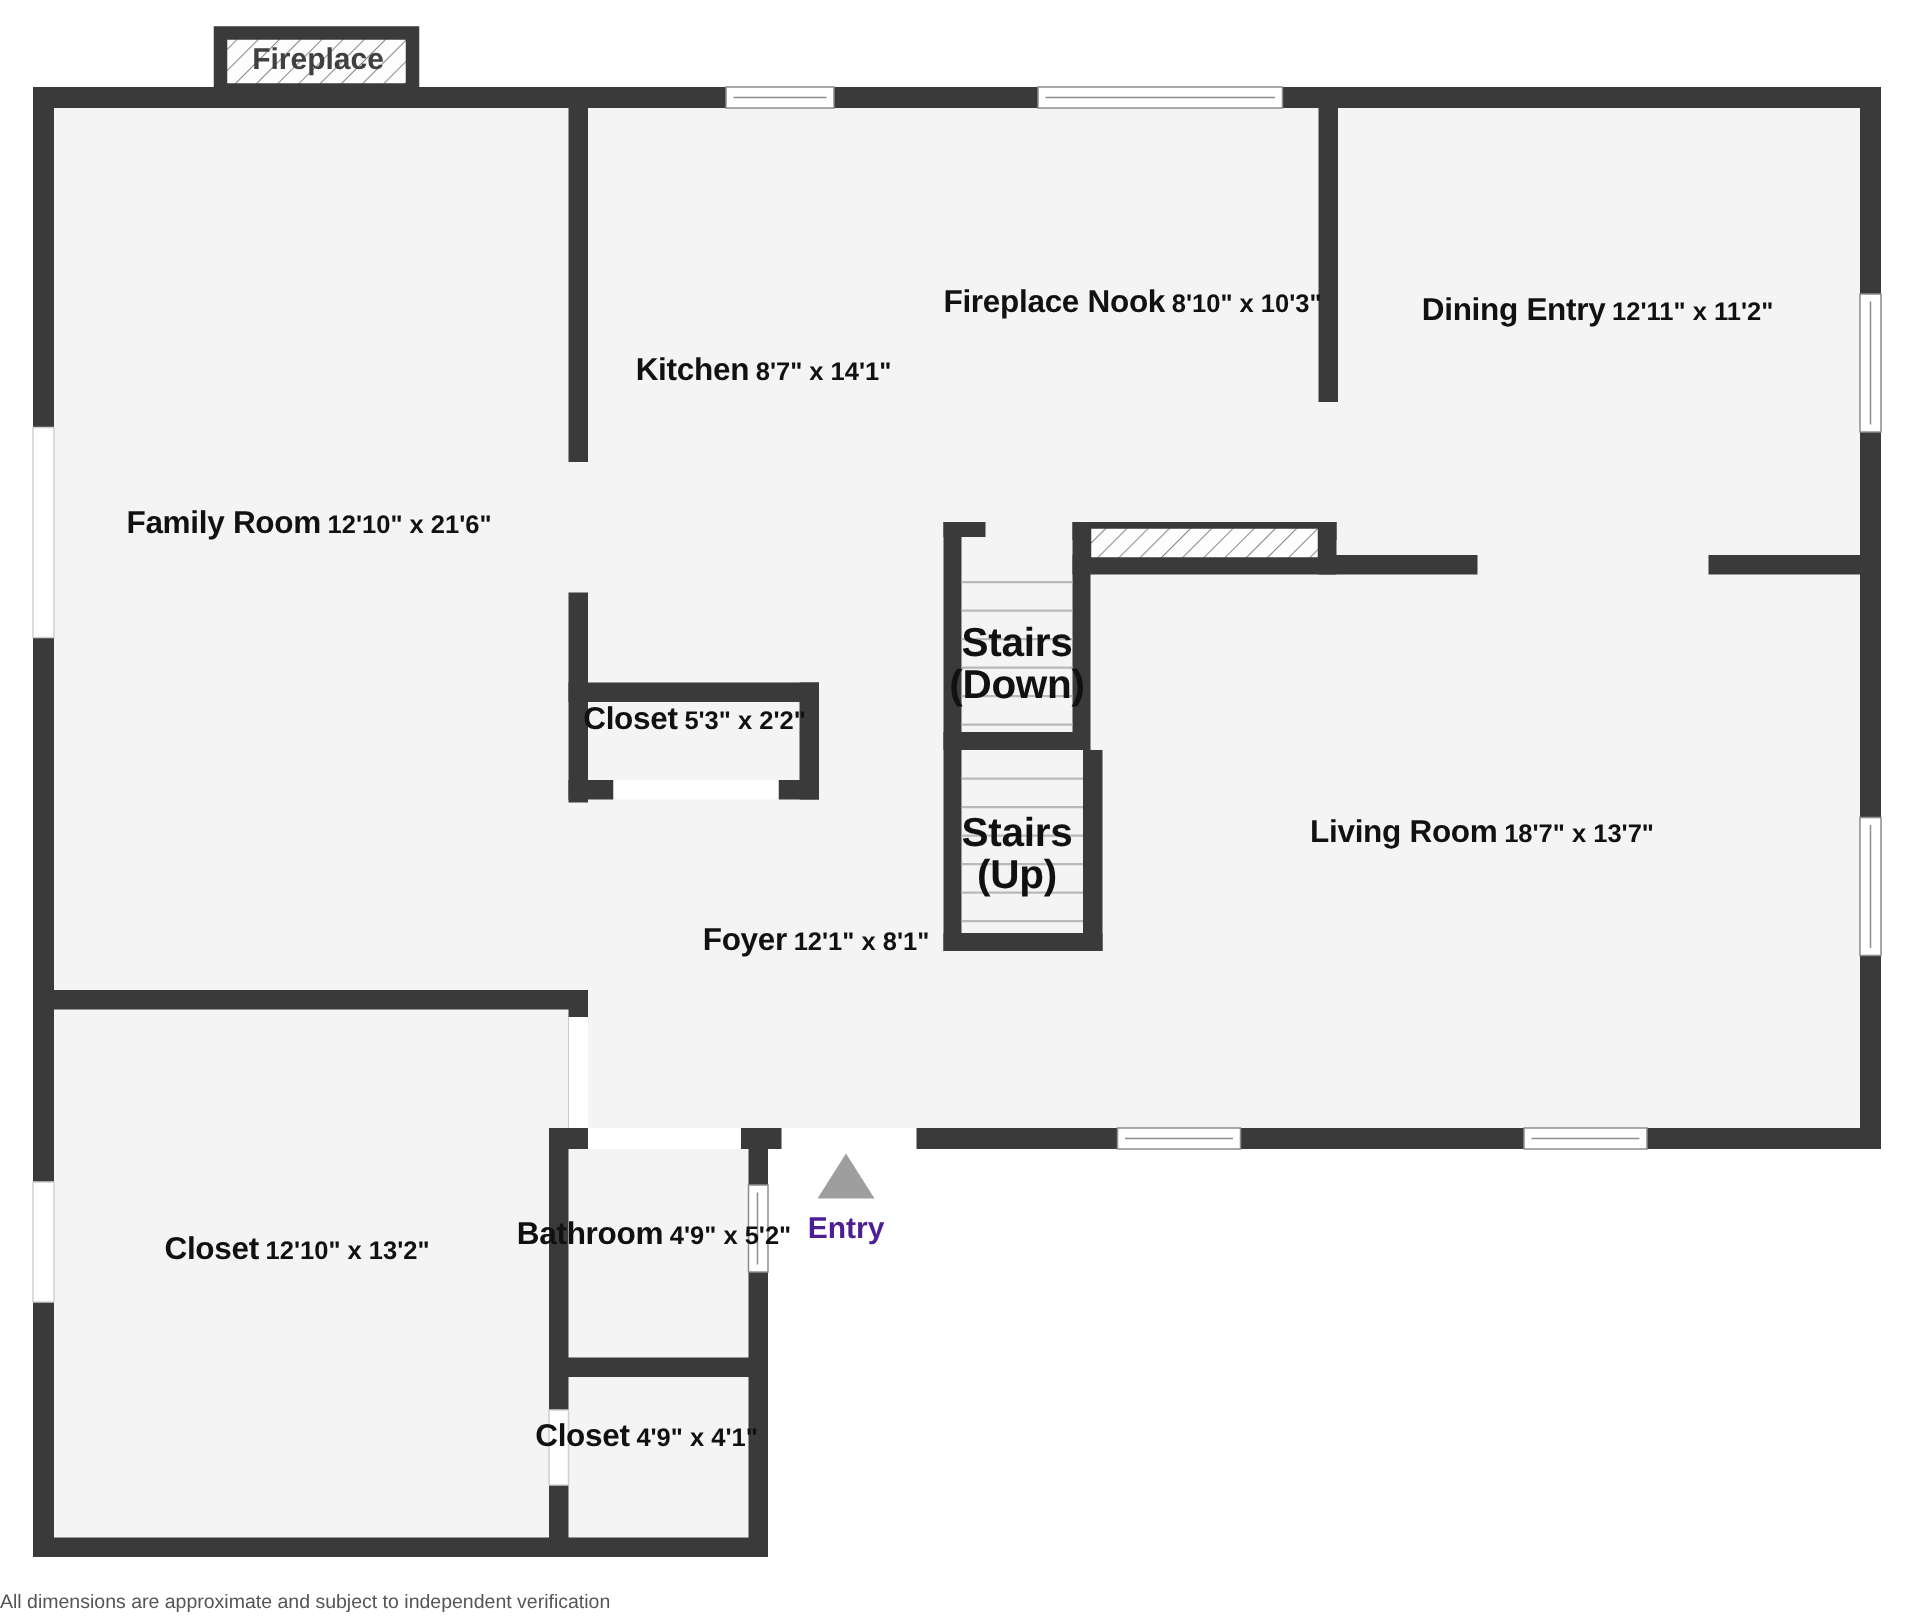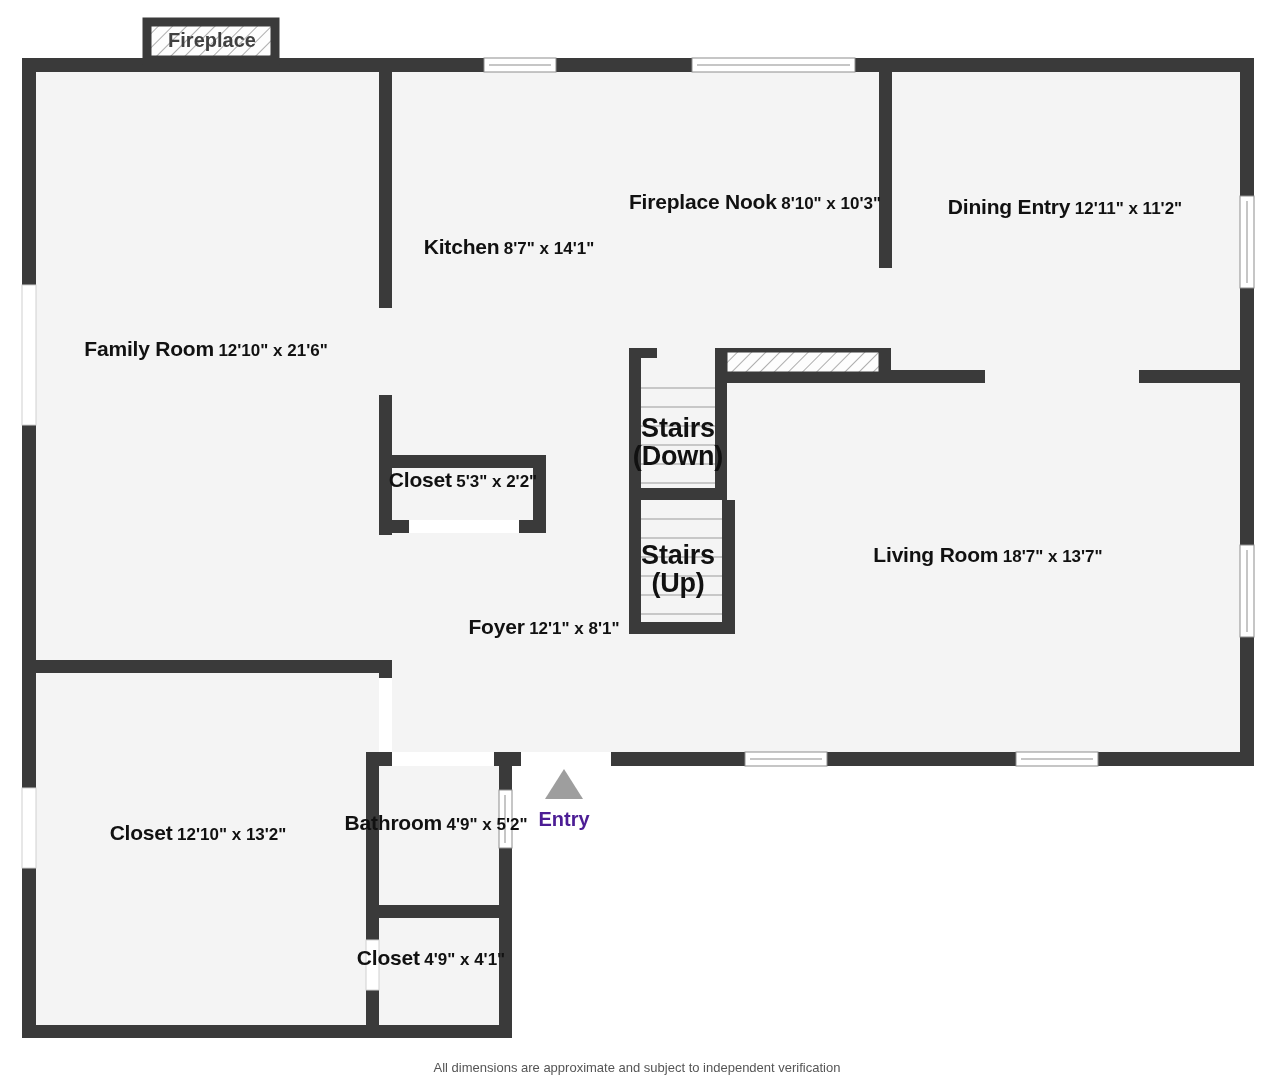--- a/index.html
+++ b/index.html
@@ -58,21 +58,20 @@
     font-size: 20px;
     font-weight: bold;
     color: #4c1d95;
     white-space: nowrap;
   }
   #footer-note {
     position: absolute;
     left: 0;
     right: 0;
     top: 1060px;
-    text-align: center;
     font-size: 13px;
     color: #555555;
     font-family: "Liberation Sans", sans-serif;
   }
 </style>
 </head>
 <body>
 
 <svg id="plan" viewBox="0 0 1274 1080" xmlns="http://www.w3.org/2000/svg">
   <defs>

